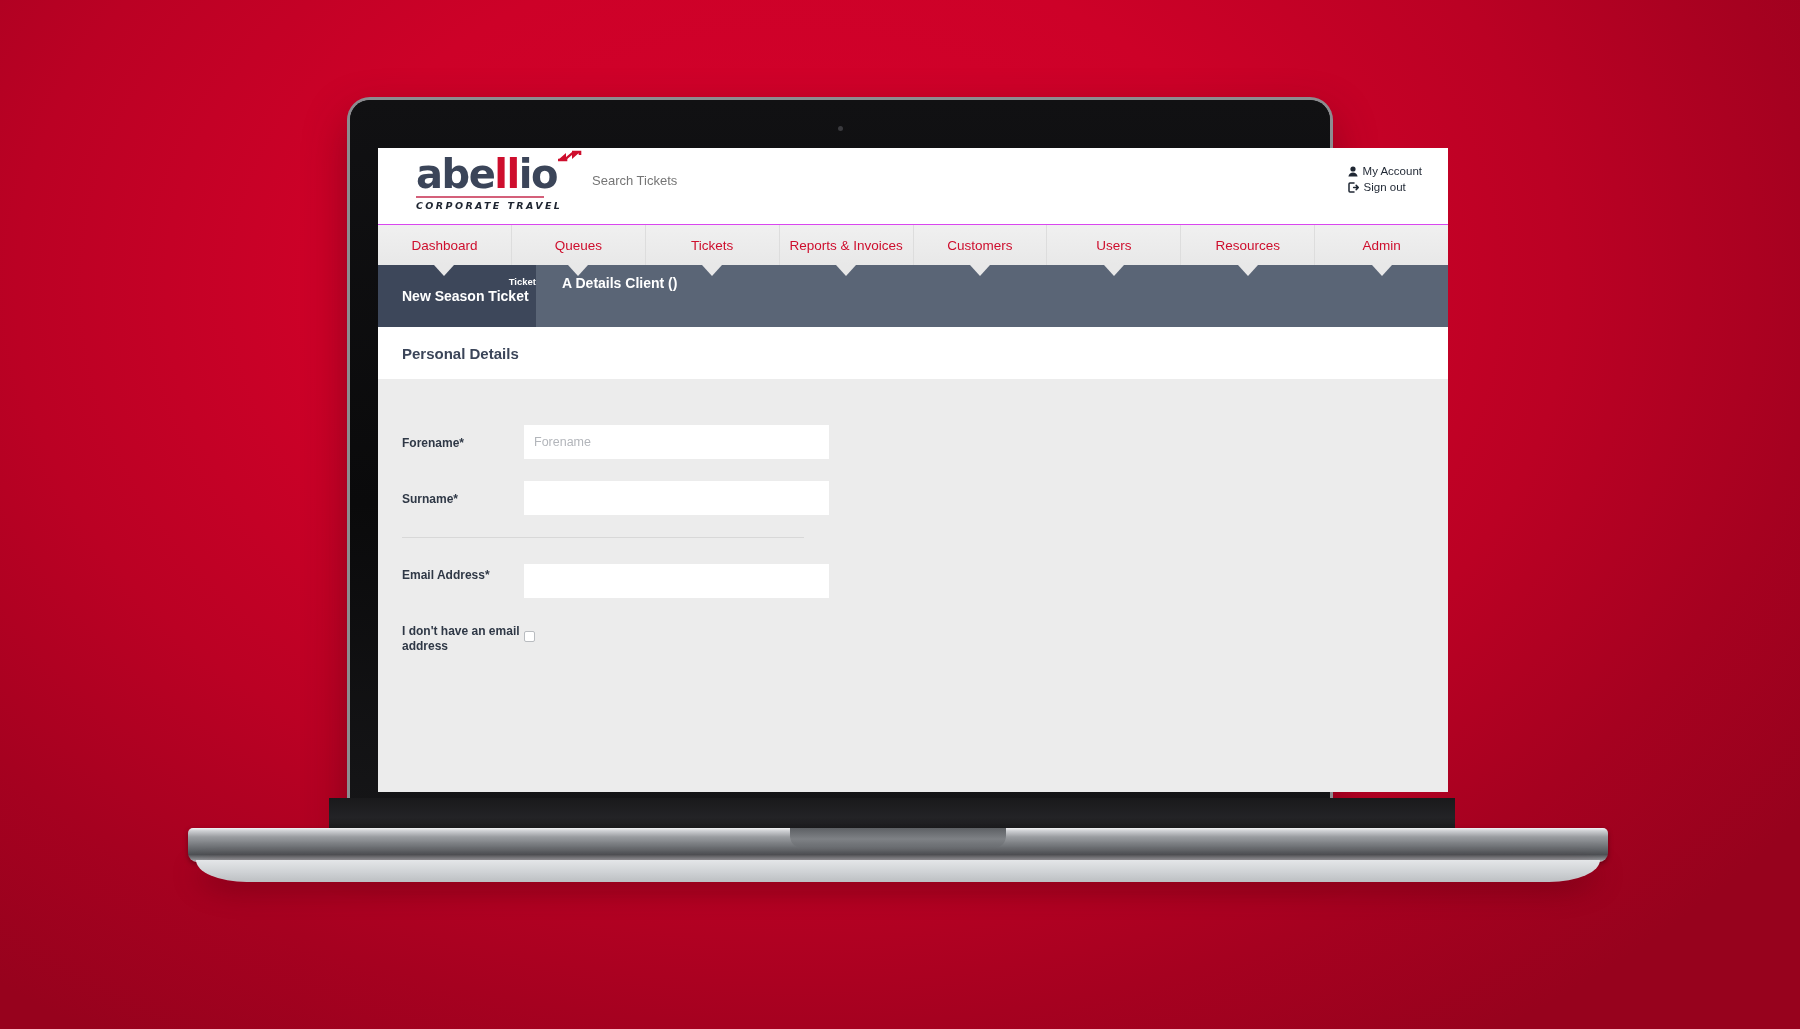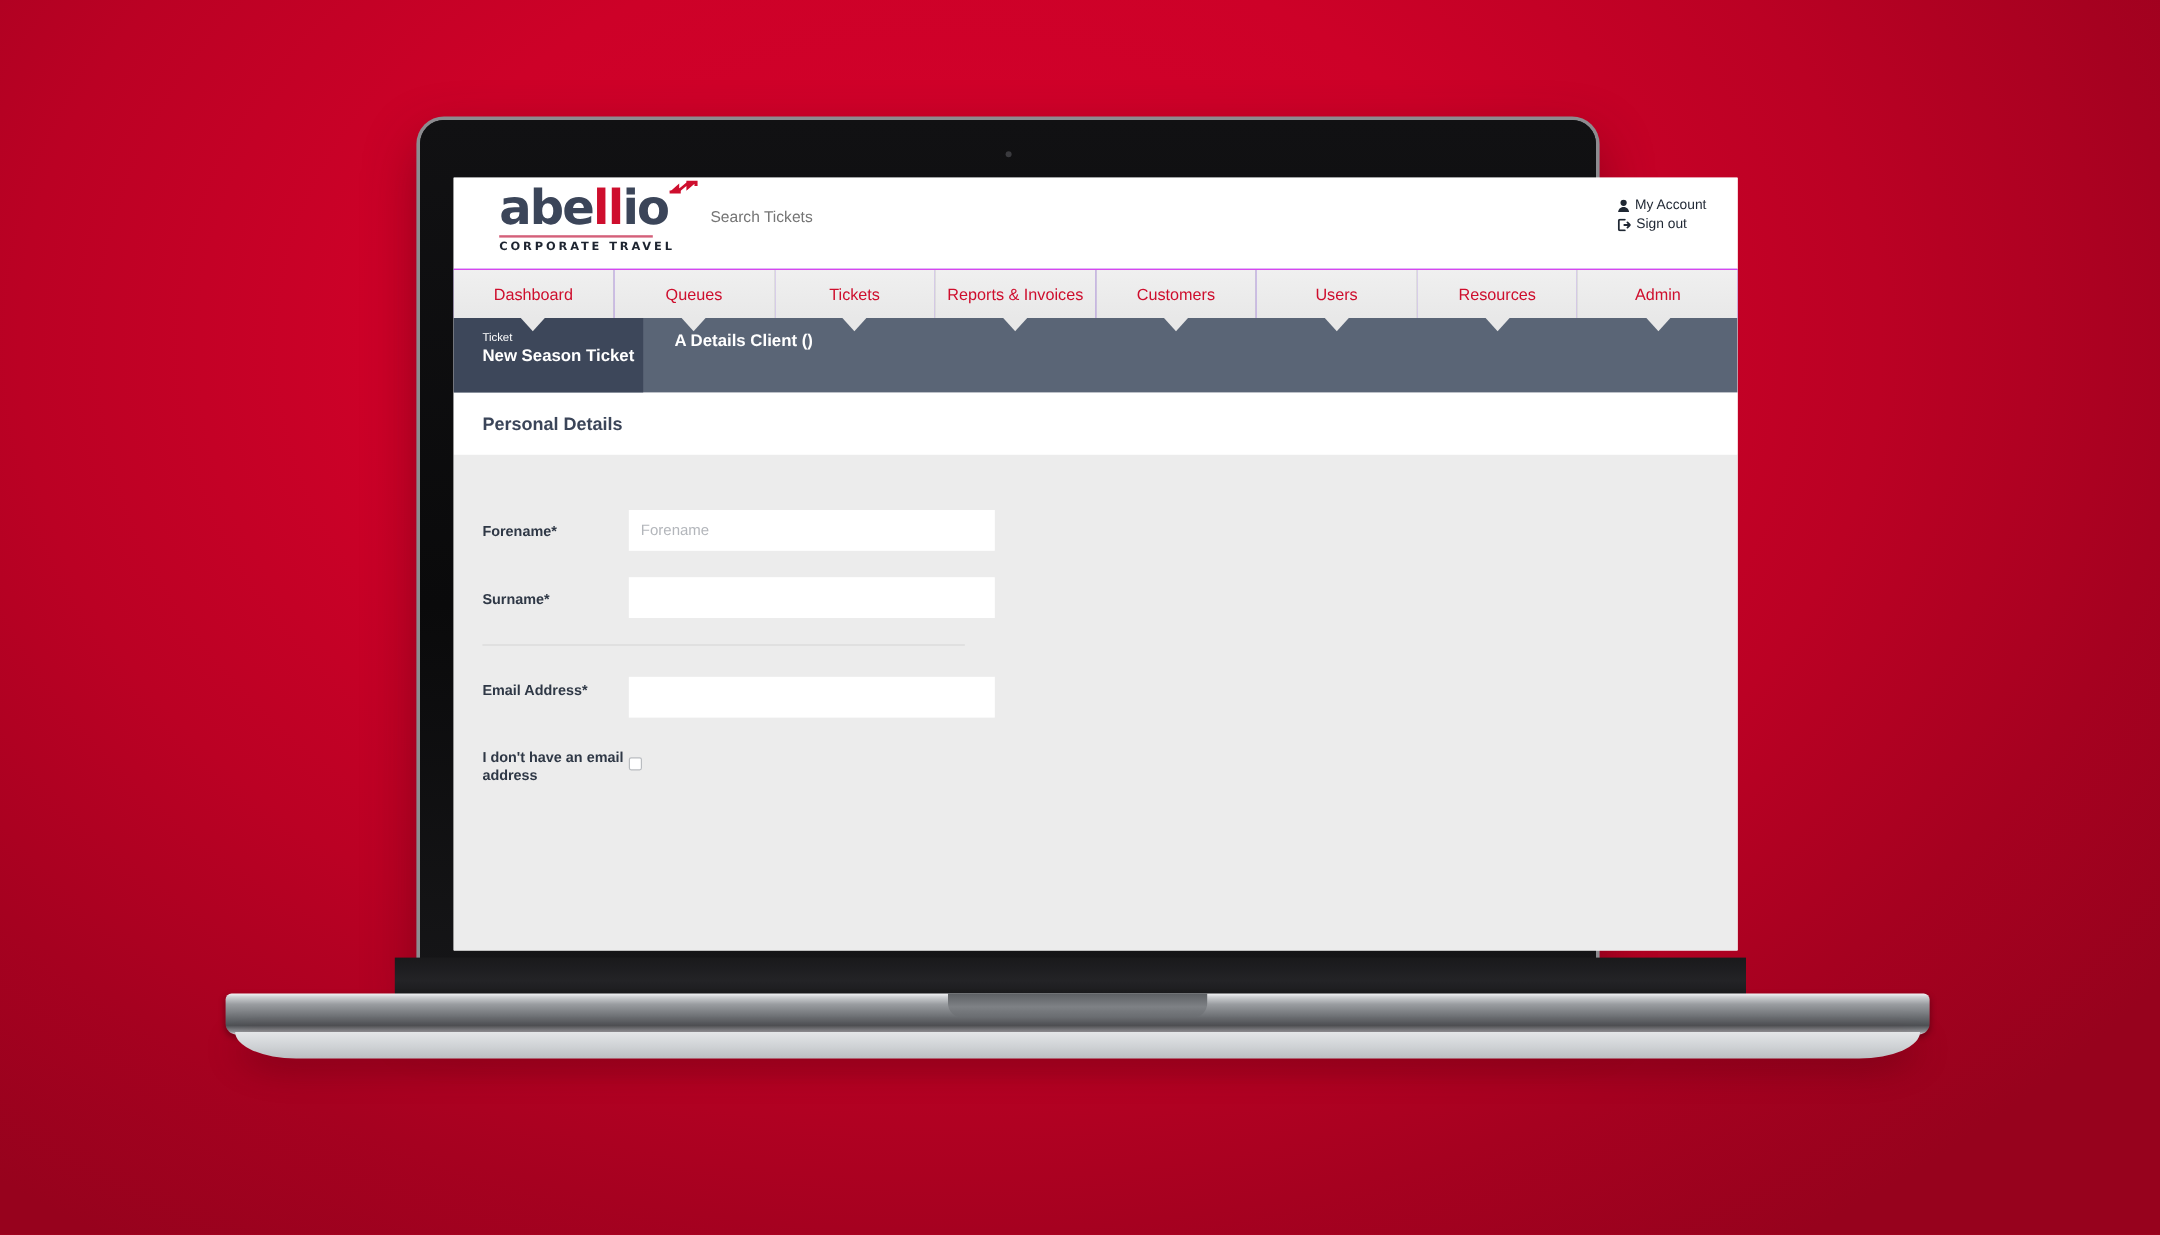--- a/index.html
+++ b/index.html
@@ -164,20 +164,21 @@
     height: 2px;
     background: #d4607a;
   }
   .logo-sub {
     margin-top: 2px;
     font-family: "DejaVu Sans", sans-serif;
     font-size: 9.5px;
     font-weight: 700;
     letter-spacing: 2.4px;
     color: #1d2430;
+    font-style: italic;
   }
   .search-box {
     position: absolute;
     left: 212px;
     top: 24px;
     width: 300px;
     font-size: 13px;
     color: #8d9198;
     background: transparent;
     border: none;
@@ -247,23 +248,24 @@
     padding: 10px 0 0 24px;
     box-sizing: border-box;
   }
   .context-company {
     flex: 1;
     padding: 10px 0 0 26px;
     box-sizing: border-box;
   }
   .ctx-label {
     font-size: 9.5px;
-    font-weight: 400;
+    font-weight: 700;
     color: #ffffff;
     line-height: 1.4;
+    text-align: right;
   }
   .ctx-value {
     font-size: 14px;
     font-weight: 700;
     color: #ffffff;
     line-height: 1.15;
   }
 
   
   .section-head {

